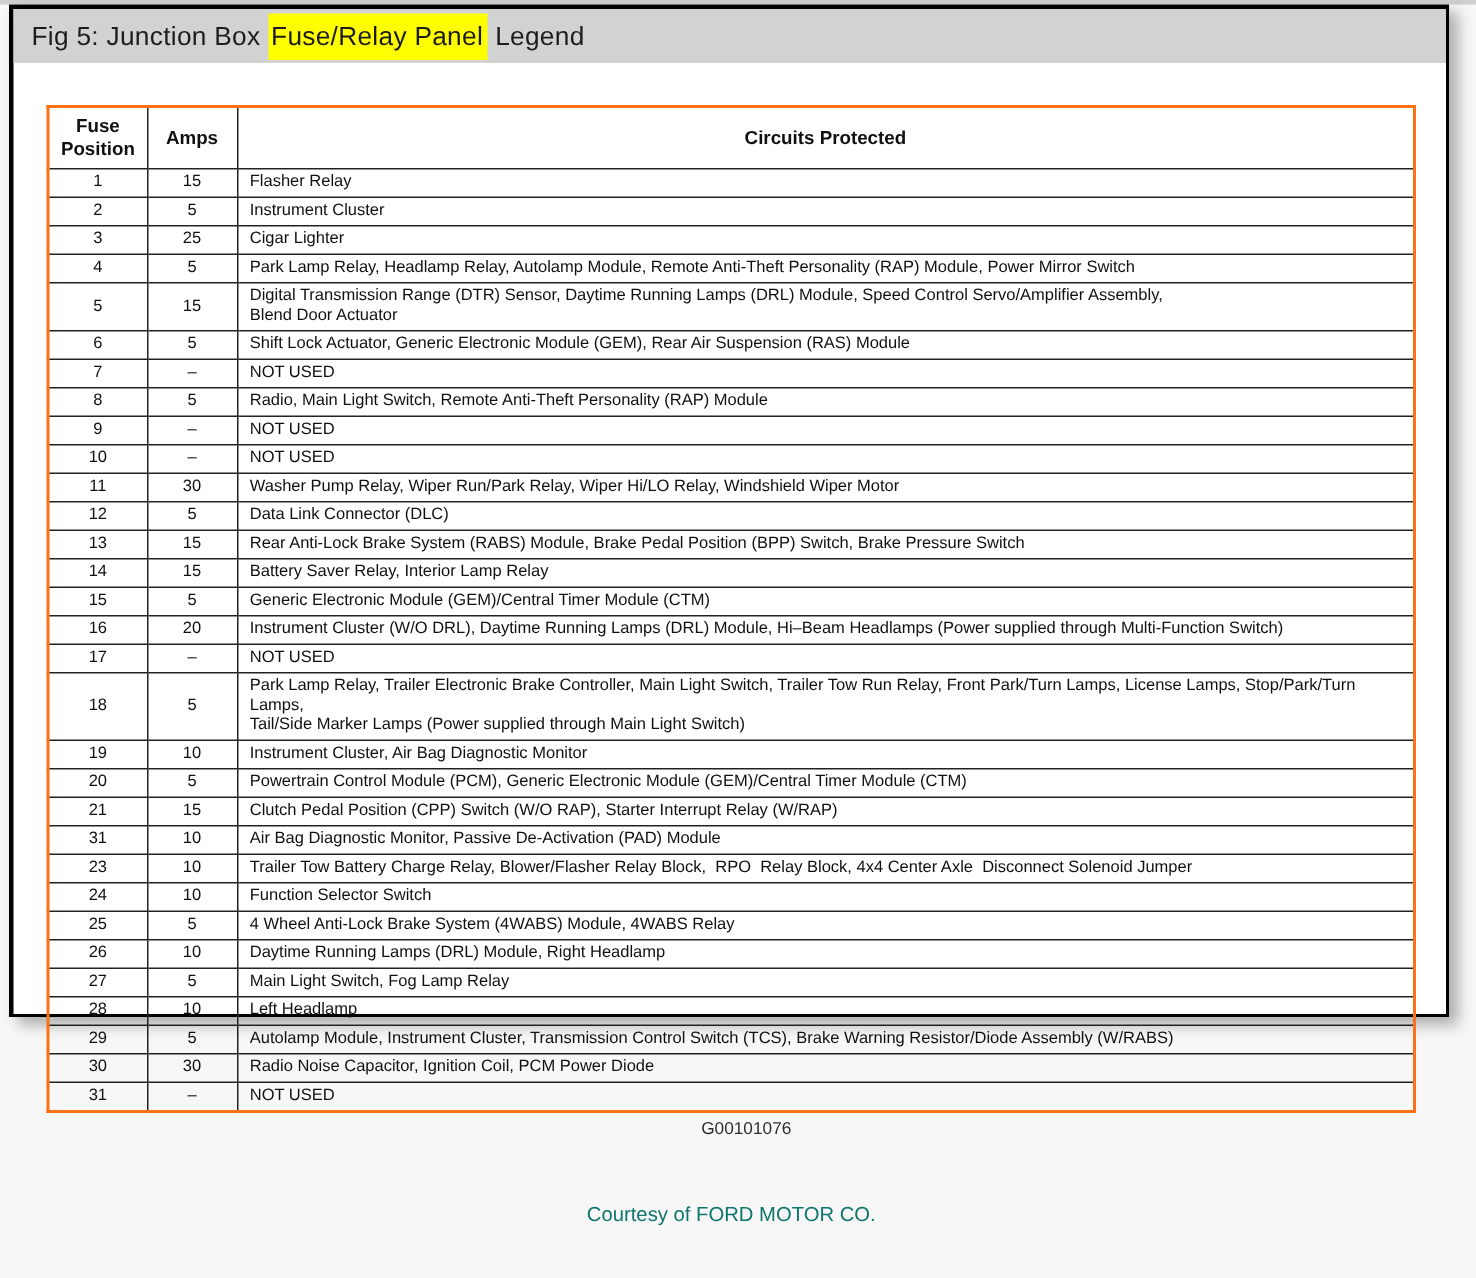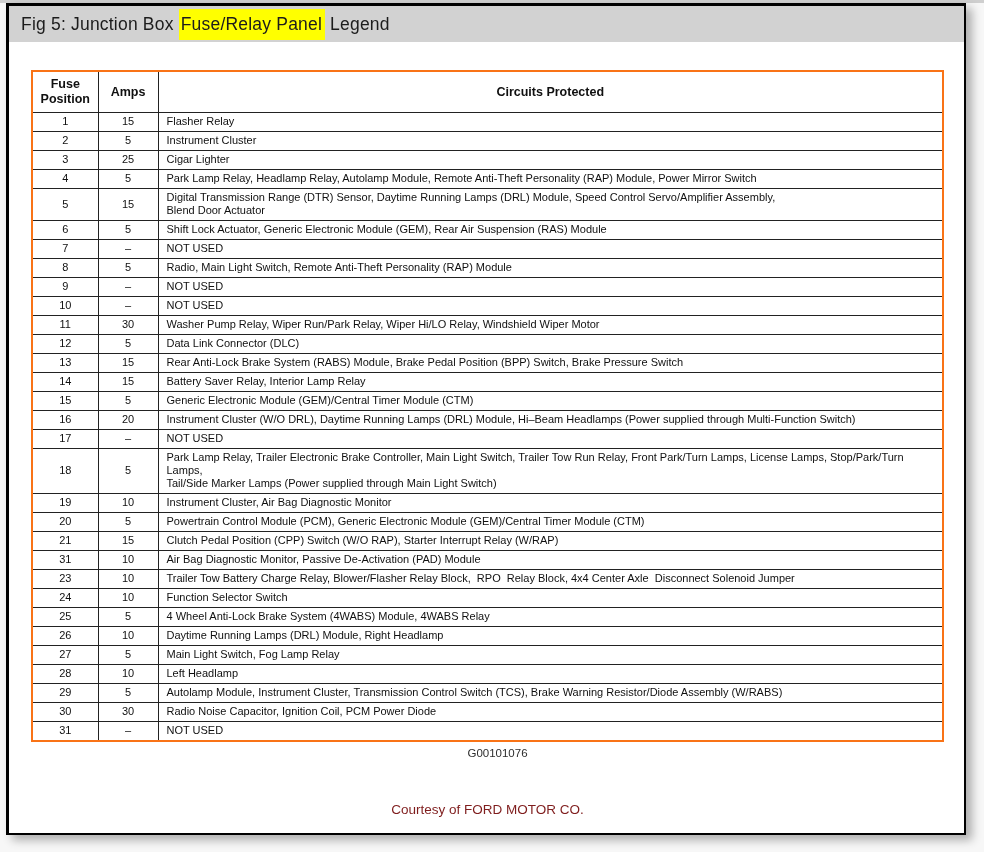--- a/index.html
+++ b/index.html
@@ -10,21 +10,21 @@
     position: relative;
     overflow: hidden;
   }
   .top-strip {
     position: absolute; left: 0; top: 0; width: 984px; height: 3px;
     background: #cfcfcf;
   }
   .window {
     position: absolute;
     left: 6px; top: 3px;
-    width: 960px; height: 832px;
+    width: 960px; height: 675px;
     background: #ffffff;
     border: 3px solid #000;
     border-right-width: 2px;
     border-bottom-width: 2px;
     box-shadow: 6px 5px 9px rgba(0,0,0,0.30);
   }
   .titlebar {
     height: 36px;
     background: #d2d2d2;
     display: flex;
@@ -81,21 +81,21 @@
     margin-top: 5px;
     font-size: 11.5px;
     color: #2e2e2e;
     text-align: center;
   }
   .courtesy {
     margin-top: 43px;
     width: 913px;
     text-align: center;
     font-size: 13.5px;
-    color: #7f1d1d;
+    color: #0f766e;
   }
 </style>
 </head>
 <body>
 
 <div class="top-strip"></div>
 
 <div class="window">
 
   <div class="titlebar">

